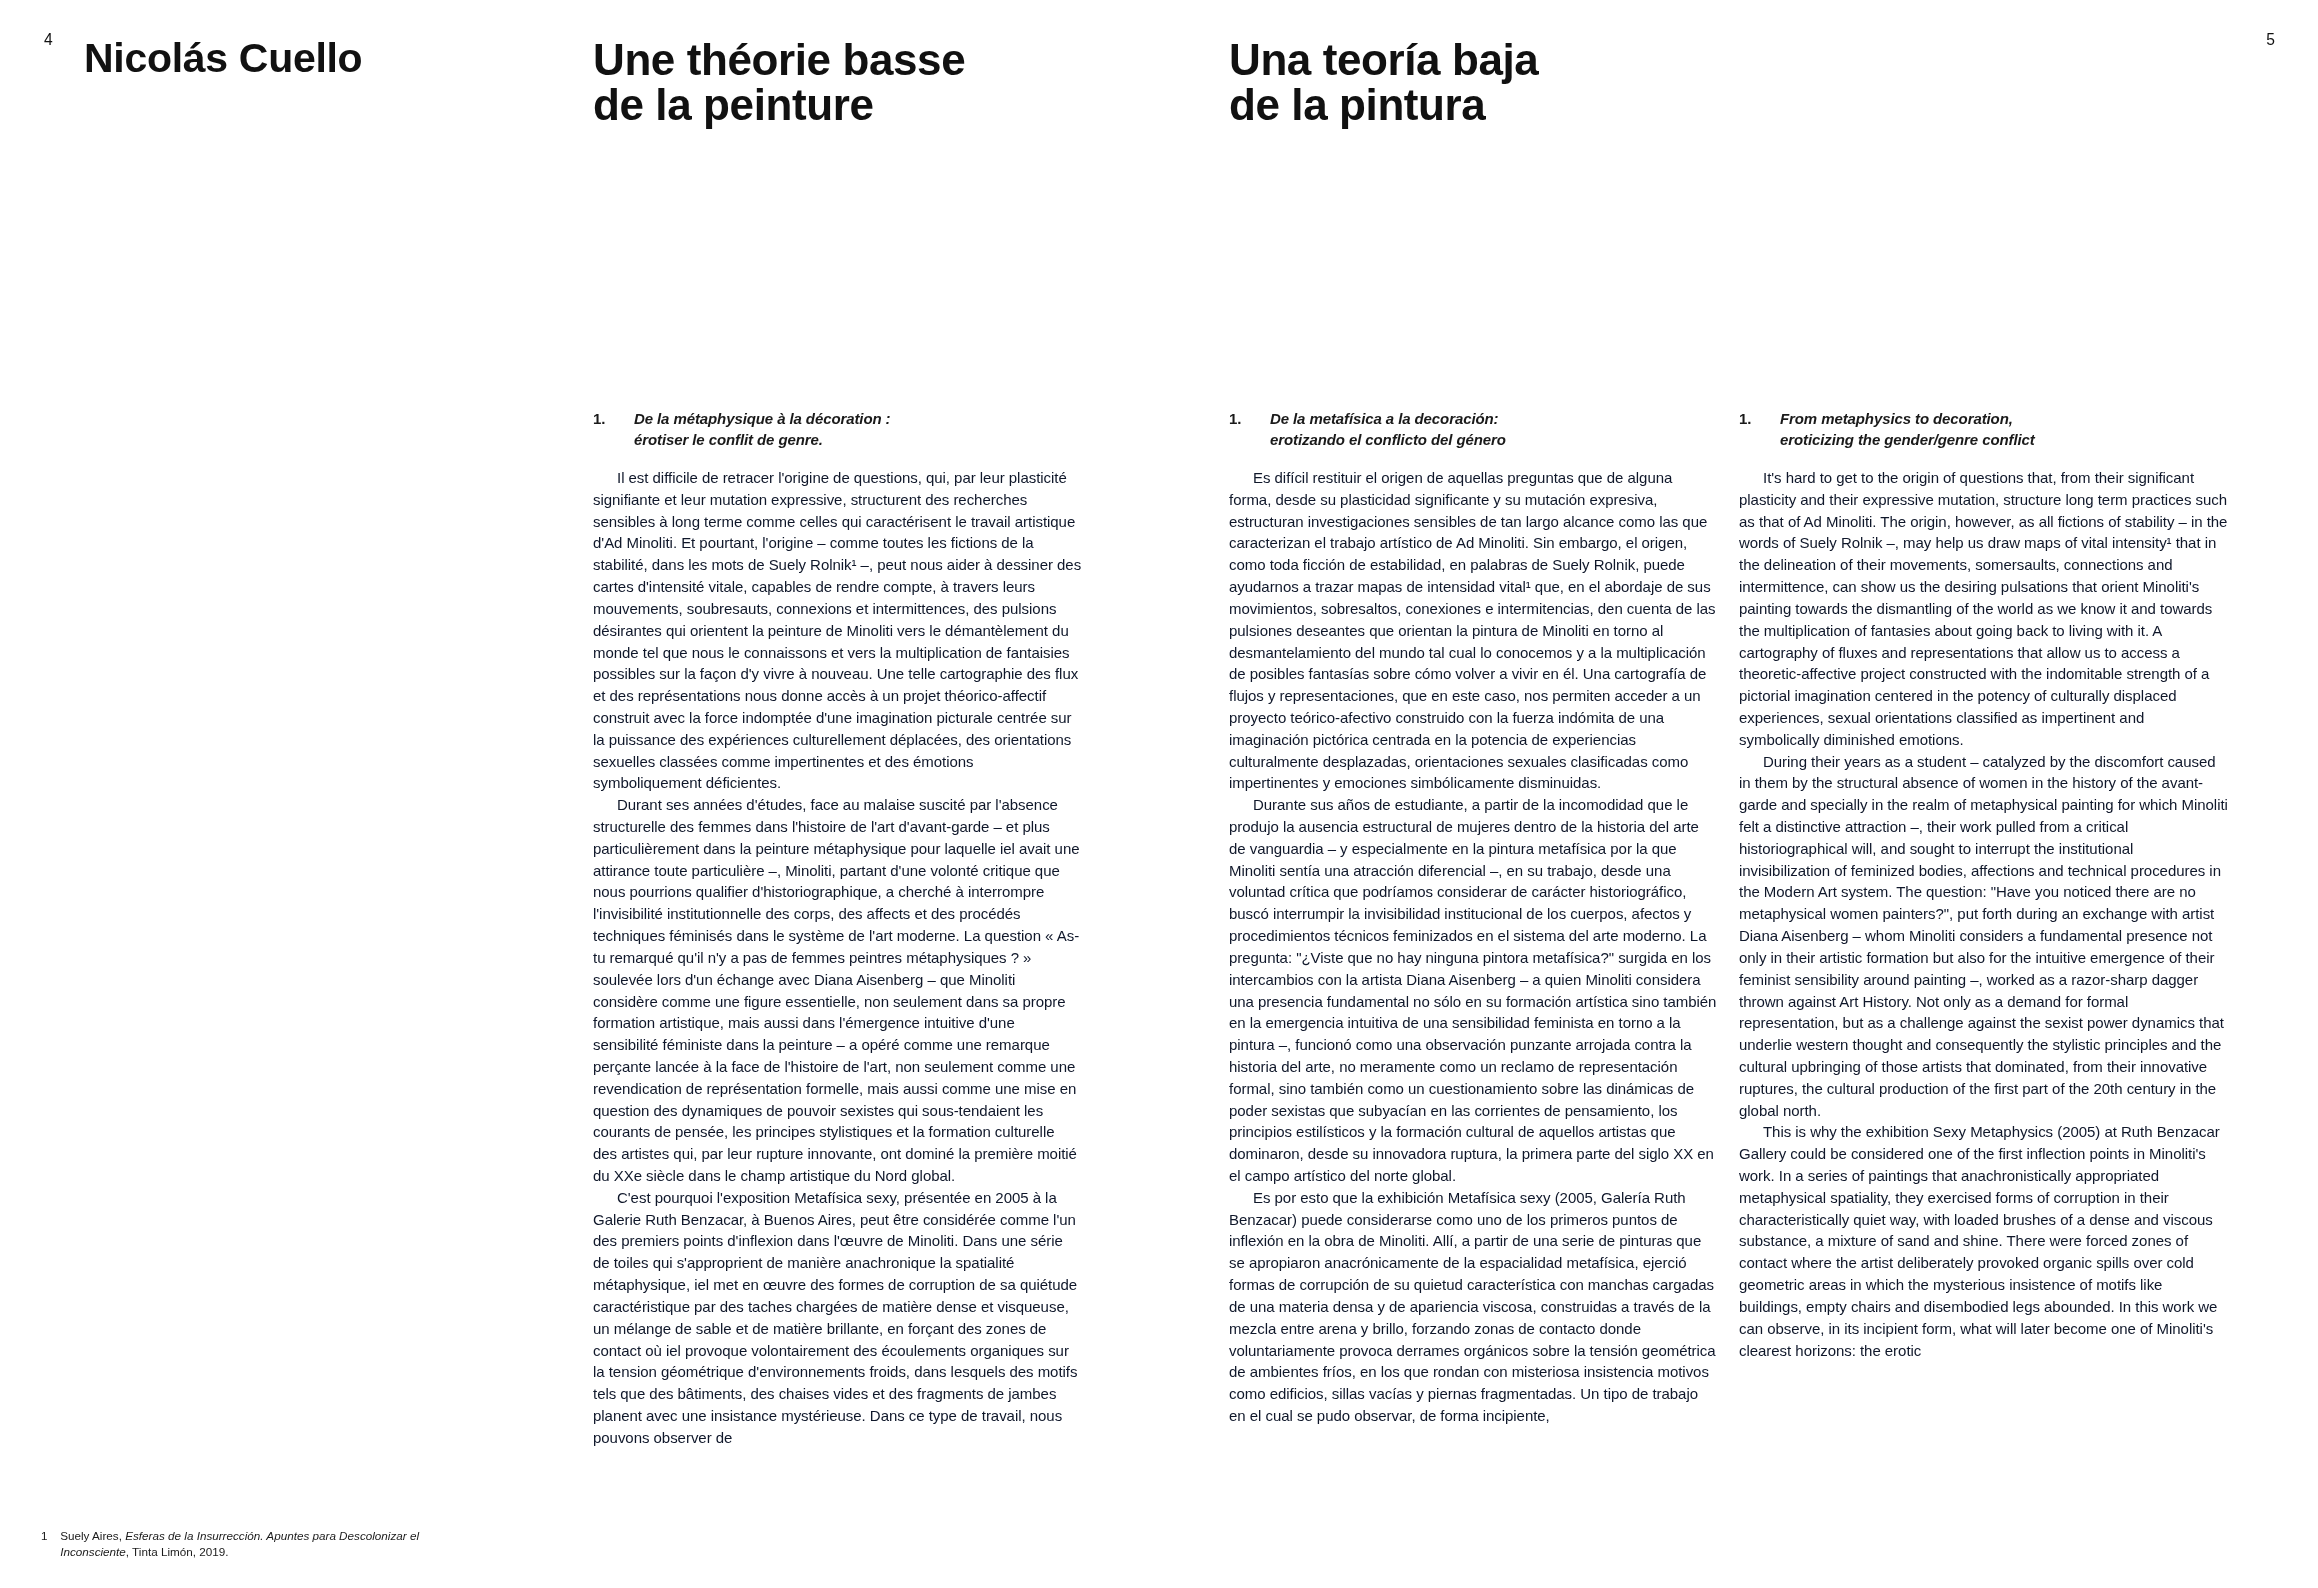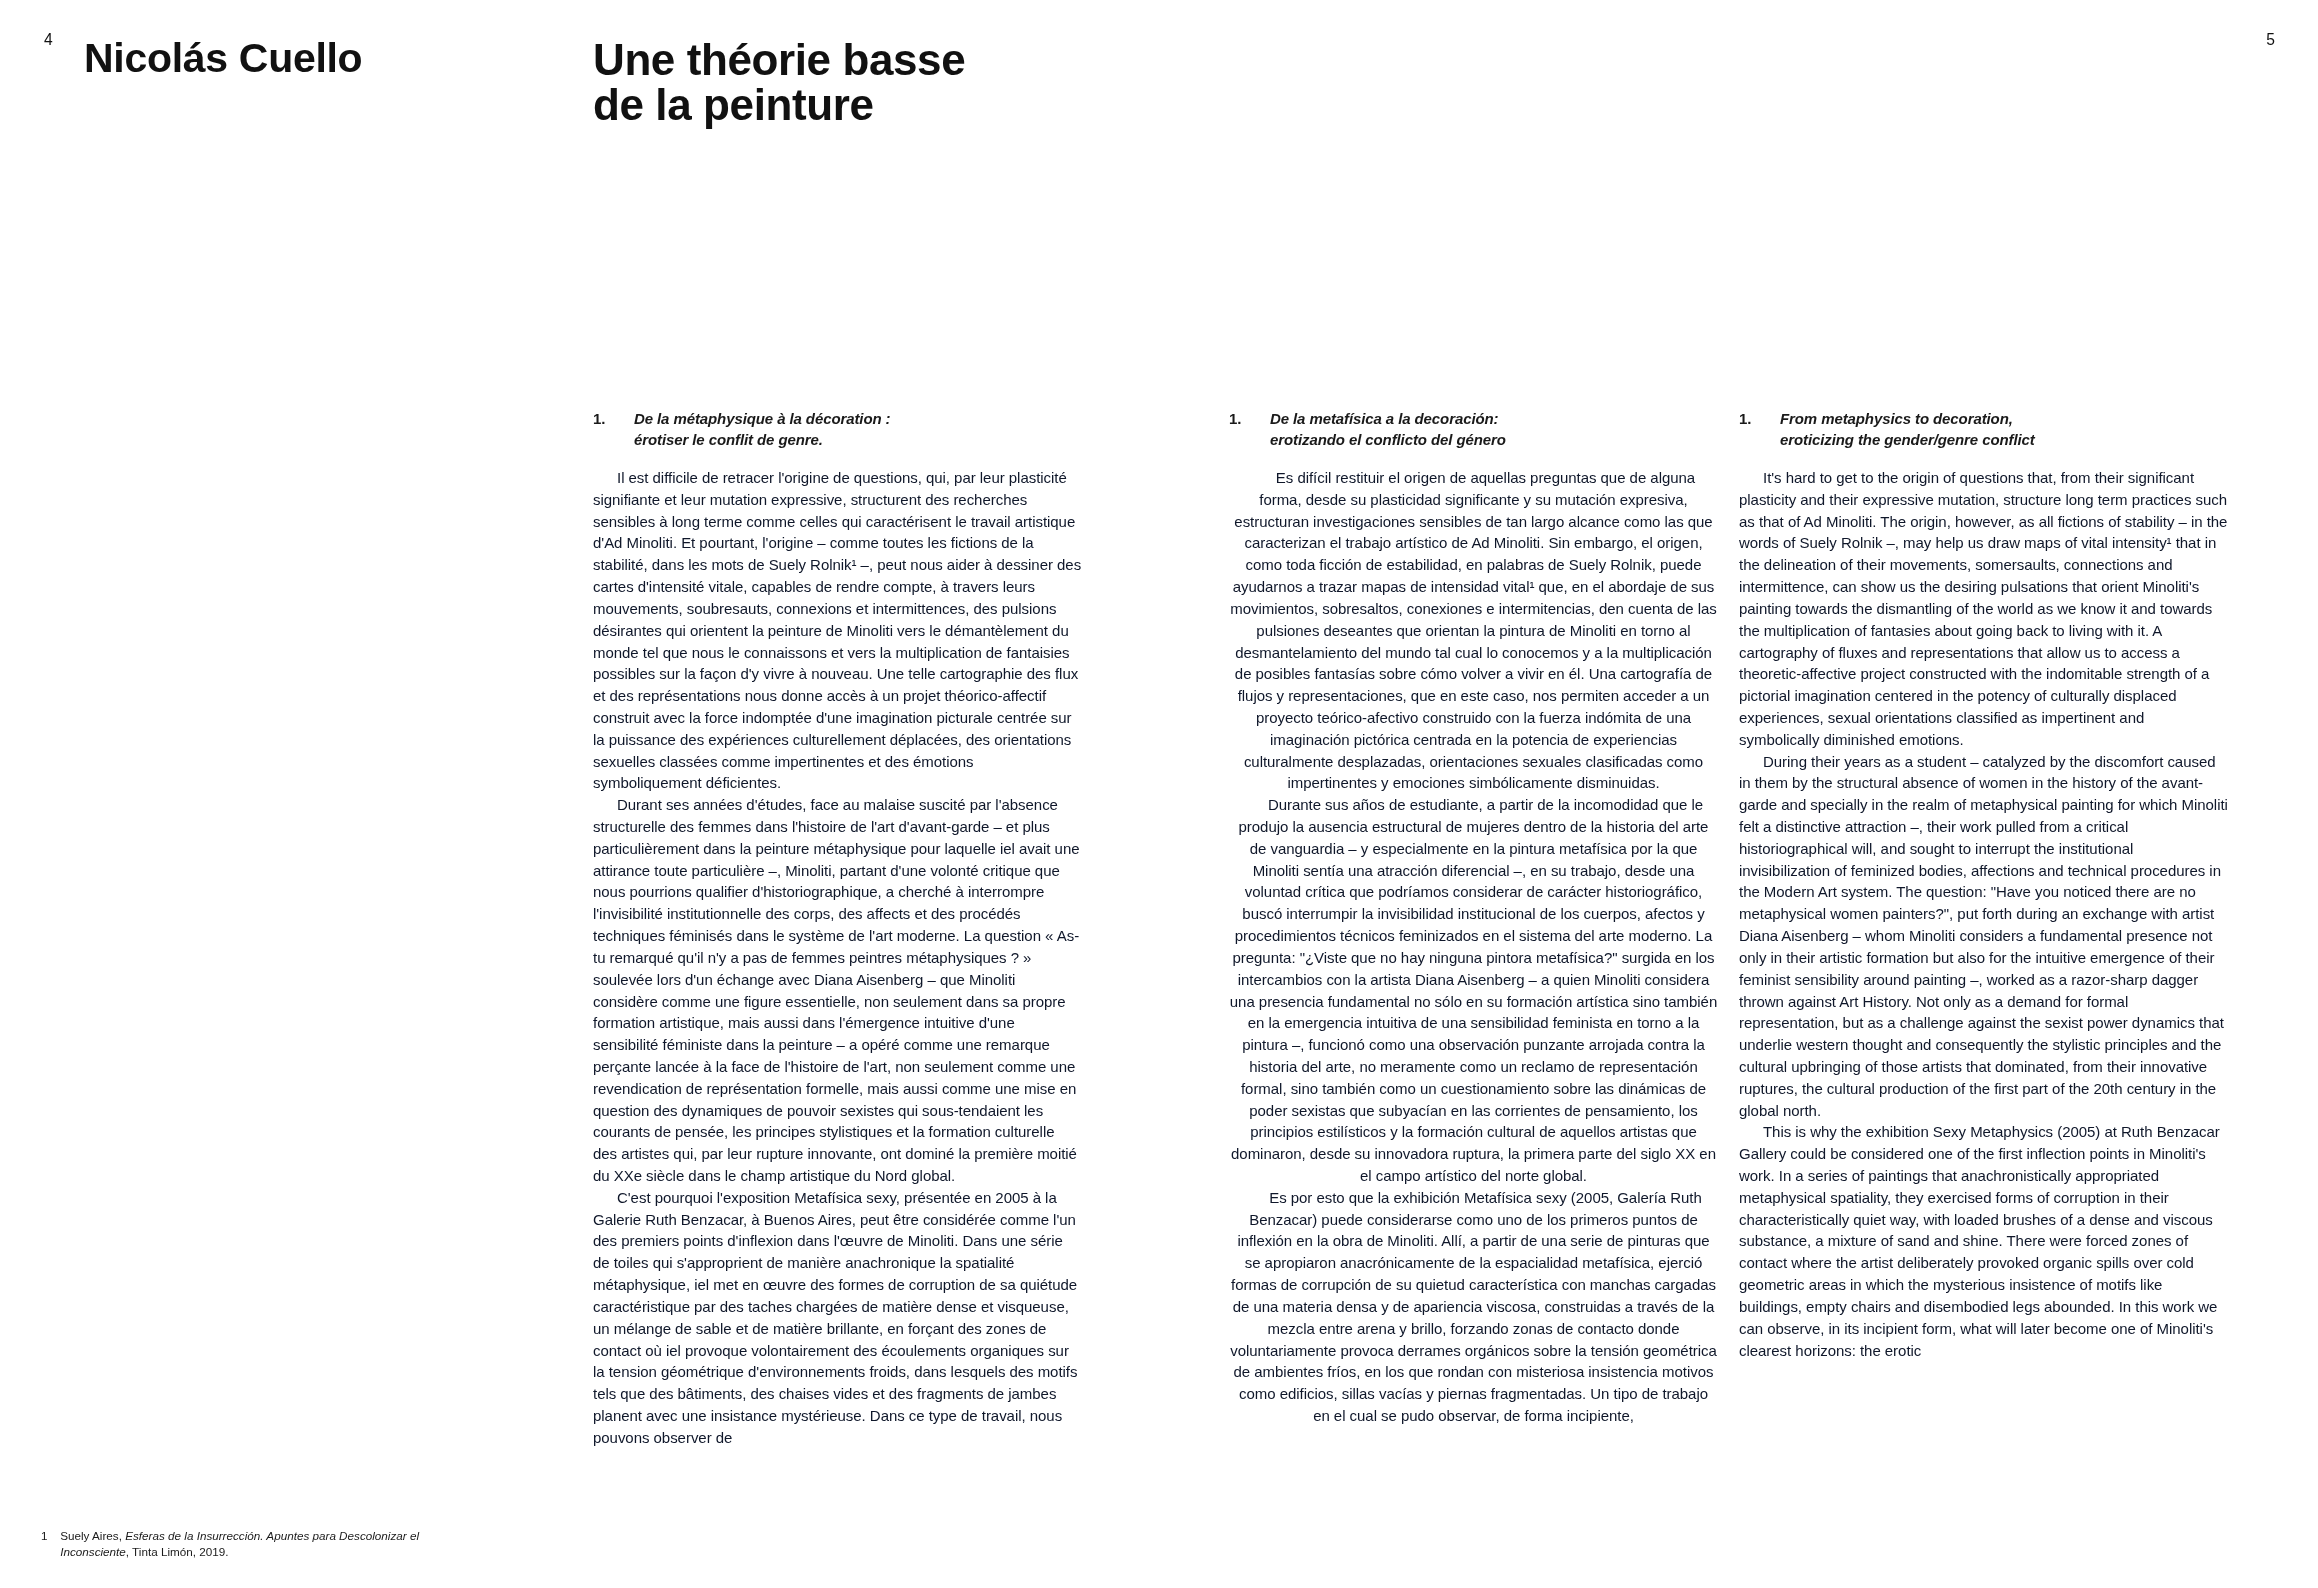--- a/index.html
+++ b/index.html
@@ -158,30 +158,34 @@
       <span><span>Suely Aires, </span><em>Esferas de la Insurrección. Apuntes para Descolonizar el Inconsciente</em><span>, Tinta Limón, 2019.</span></span>
     </div>
   </div>
 
   <div class="gutter"></div>
 
   <div class="page page-right">
 
     <div class="folio folio-right">5</div>
 
+    <div class="col col-es">
+      <h1 class="display">Una teoría baja</h1>
+      <h1 class="display">de la pintura</h1>
+    </div>
 
     <div class="section-head col-es" style="position:absolute;">
       <div class="section-num">1.</div>
       <div>
         <div class="section-title">De la metafísica a la decoración:</div>
         <div class="section-title">erotizando el conflicto del género</div>
       </div>
     </div>
 
-    <div class="body col-es" style="position:absolute;text-align:center;">
+    <div class="body col-es" style="position:absolute;">
       <p>Es difícil restituir el origen de aquellas preguntas que de alguna forma, desde su plasticidad significante y su mutación expresiva, estructuran investigaciones sensibles de tan largo alcance como las que caracterizan el trabajo artístico de Ad Minoliti. Sin embargo, el origen, como toda ficción de estabilidad, en palabras de Suely Rolnik, puede ayudarnos a trazar mapas de intensidad vital¹ que, en el abordaje de sus movimientos, sobresaltos, conexiones e intermitencias, den cuenta de las pulsiones deseantes que orientan la pintura de Minoliti en torno al desmantelamiento del mundo tal cual lo conocemos y a la multiplicación de posibles fantasías sobre cómo volver a vivir en él. Una cartografía de flujos y representaciones, que en este caso, nos permiten acceder a un proyecto teórico-afectivo construido con la fuerza indómita de una imaginación pictórica centrada en la potencia de experiencias culturalmente desplazadas, orientaciones sexuales clasificadas como impertinentes y emociones simbólicamente disminuidas.</p>
       <p>Durante sus años de estudiante, a partir de la incomodidad que le produjo la ausencia estructural de mujeres dentro de la historia del arte de vanguardia – y especialmente en la pintura metafísica por la que Minoliti sentía una atracción diferencial –, en su trabajo, desde una voluntad crítica que podríamos considerar de carácter historiográfico, buscó interrumpir la invisibilidad institucional de los cuerpos, afectos y procedimientos técnicos feminizados en el sistema del arte moderno. La pregunta: "¿Viste que no hay ninguna pintora metafísica?" surgida en los intercambios con la artista Diana Aisenberg – a quien Minoliti considera una presencia fundamental no sólo en su formación artística sino también en la emergencia intuitiva de una sensibilidad feminista en torno a la pintura –, funcionó como una observación punzante arrojada contra la historia del arte, no meramente como un reclamo de representación formal, sino también como un cuestionamiento sobre las dinámicas de poder sexistas que subyacían en las corrientes de pensamiento, los principios estilísticos y la formación cultural de aquellos artistas que dominaron, desde su innovadora ruptura, la primera parte del siglo XX en el campo artístico del norte global.</p>
       <p>Es por esto que la exhibición Metafísica sexy (2005, Galería Ruth Benzacar) puede considerarse como uno de los primeros puntos de inflexión en la obra de Minoliti. Allí, a partir de una serie de pinturas que se apropiaron anacrónicamente de la espacialidad metafísica, ejerció formas de corrupción de su quietud característica con manchas cargadas de una materia densa y de apariencia viscosa, construidas a través de la mezcla entre arena y brillo, forzando zonas de contacto donde voluntariamente provoca derrames orgánicos sobre la tensión geométrica de ambientes fríos, en los que rondan con misteriosa insistencia motivos como edificios, sillas vacías y piernas fragmentadas. Un tipo de trabajo en el cual se pudo observar, de forma incipiente,</p>
     </div>
 
     <div class="col col-en">
     </div>
 
     <div class="section-head col-en" style="position:absolute;">
       <div class="section-num">1.</div>

